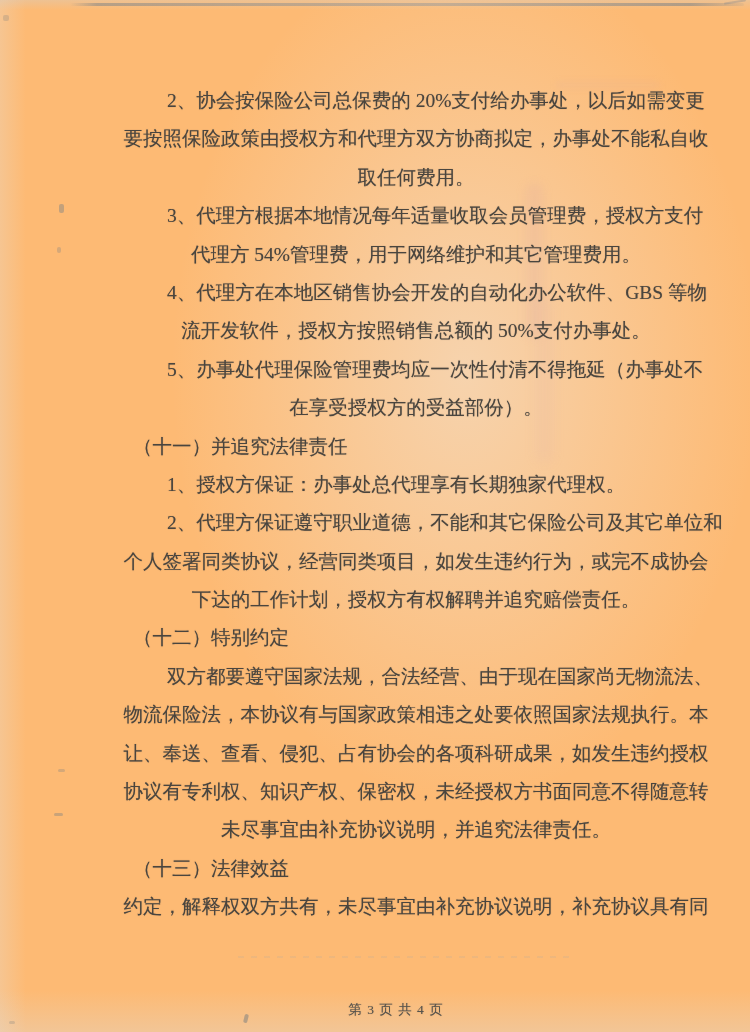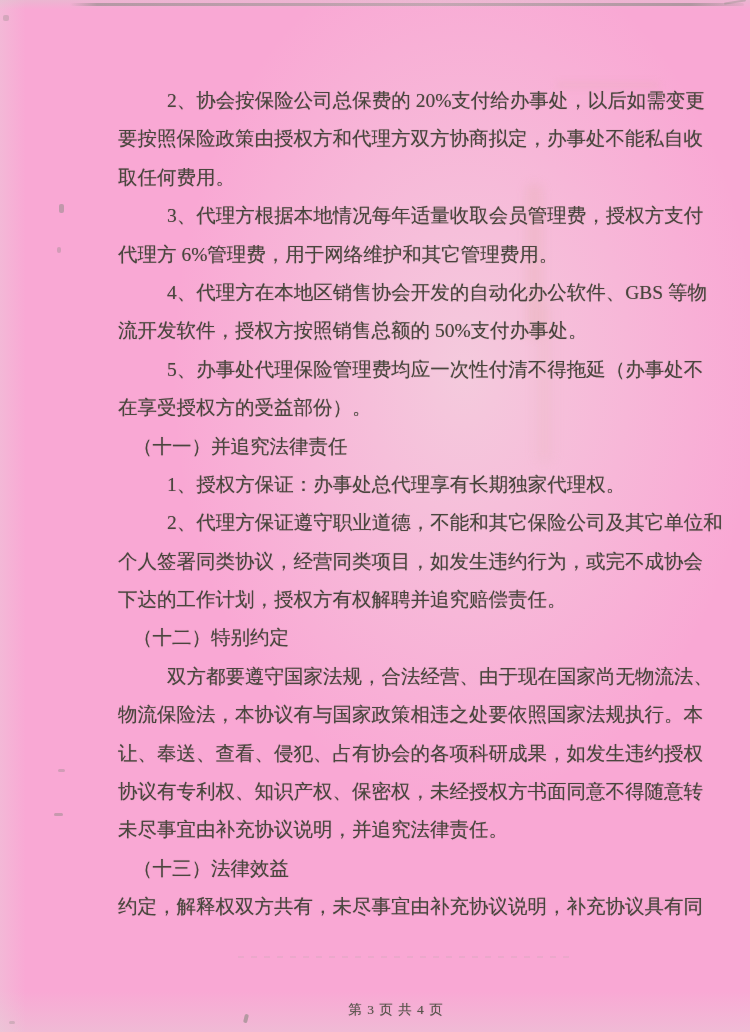--- a/index.html
+++ b/index.html
@@ -1,21 +1,21 @@
 <!DOCTYPE html>
 <html><head>
 <meta charset="utf-8">
 <style>
   html,body{margin:0;padding:0;background:#9a9a9a;}
   .page{
     position:relative;
     width:750px;height:1032px;
     margin:0 auto;
     overflow:hidden;
-    background:#f9a8d4;
+    background:#fdba74;
     font-family:"Liberation Serif","DejaVu Serif",serif;
   }
   
   .page::before{
     content:"";position:absolute;inset:0;pointer-events:none;
     background:
       linear-gradient(180deg, rgba(210,208,204,.35) 0px, rgba(244,243,241,0) 10px),
       linear-gradient(180deg, rgba(244,243,241,0) 96%, rgba(222,219,214,.35) 100%),
       linear-gradient(90deg, rgba(228,226,222,.28) 0px, rgba(244,243,241,0) 26px),
       radial-gradient(420px 620px at 62% 36%, rgba(240,236,230,.5), rgba(244,243,241,0) 70%);
@@ -51,21 +51,21 @@
   .doc-body{
     position:absolute;left:118px;top:82px;width:596px;
     font-size:19.5px;line-height:38.4px;color:#4a453e;
   }
   .line{
     white-space:pre;height:38.4px;
     text-shadow:0 0 1px rgba(92,86,78,.55);
   }
   .line.para{padding-left:49px;}
   .line.header{padding-left:15px;}
-  .line.flush{padding-left:0;}
+  .line.flush{padding-left:0;text-align:center;}
 
   .footer{
     position:absolute;top:960px;left:46px;width:700px;text-align:center;
     font-size:13.5px;line-height:18px;color:#57534c;letter-spacing:1px;
     text-shadow:0 0 1px rgba(92,86,78,.5);
     margin-top:41px;
   }
 </style>
 </head>
 <body>
@@ -85,21 +85,21 @@
   <div class="speck sp4"></div>
   <div class="speck sp5"></div>
   <div class="speck sp6"></div>
   <div class="speck sp7"></div>
 
   <div class="doc-body">
       <div class="line para">2、协会按保险公司总保费的 20%支付给办事处，以后如需变更</div>
       <div class="line flush">要按照保险政策由授权方和代理方双方协商拟定，办事处不能私自收</div>
       <div class="line flush">取任何费用。</div>
       <div class="line para">3、代理方根据本地情况每年适量收取会员管理费，授权方支付</div>
-      <div class="line flush">代理方 6%管理费，用于网络维护和其它管理费用。</div>
+      <div class="line flush">代理方 54%管理费，用于网络维护和其它管理费用。</div>
       <div class="line para">4、代理方在本地区销售协会开发的自动化办公软件、GBS 等物</div>
       <div class="line flush">流开发软件，授权方按照销售总额的 50%支付办事处。</div>
       <div class="line para">5、办事处代理保险管理费均应一次性付清不得拖延（办事处不</div>
       <div class="line flush">在享受授权方的受益部份）。</div>
       <div class="line header">（十一）并追究法律责任</div>
       <div class="line para">1、授权方保证：办事处总代理享有长期独家代理权。</div>
       <div class="line para">2、代理方保证遵守职业道德，不能和其它保险公司及其它单位和</div>
       <div class="line flush">个人签署同类协议，经营同类项目，如发生违约行为，或完不成协会</div>
       <div class="line flush">下达的工作计划，授权方有权解聘并追究赔偿责任。</div>
       <div class="line header">（十二）特别约定</div>

